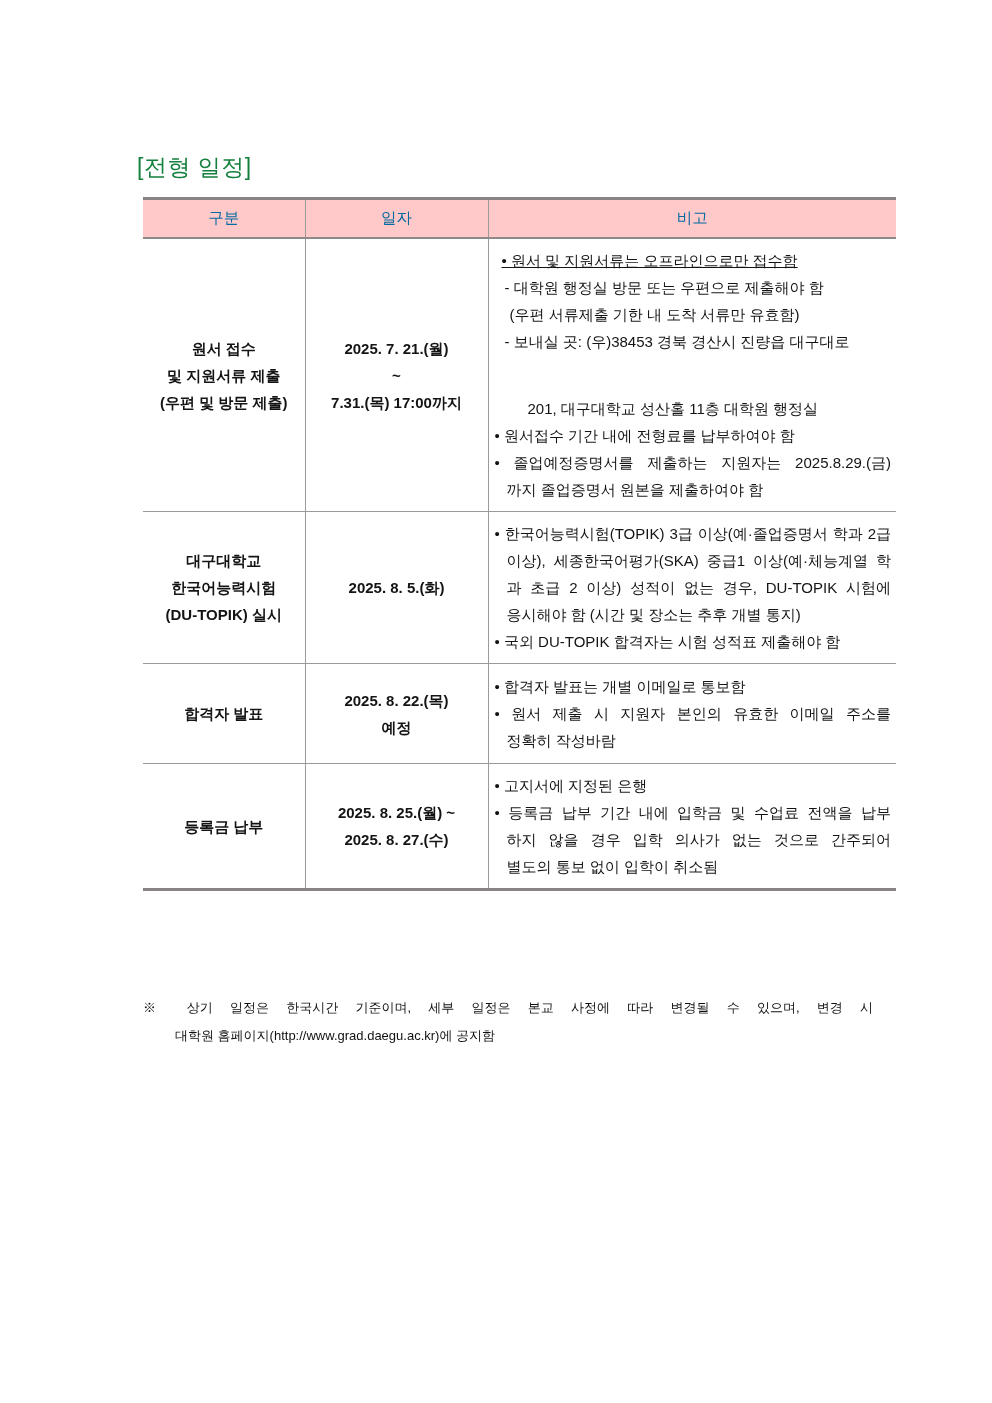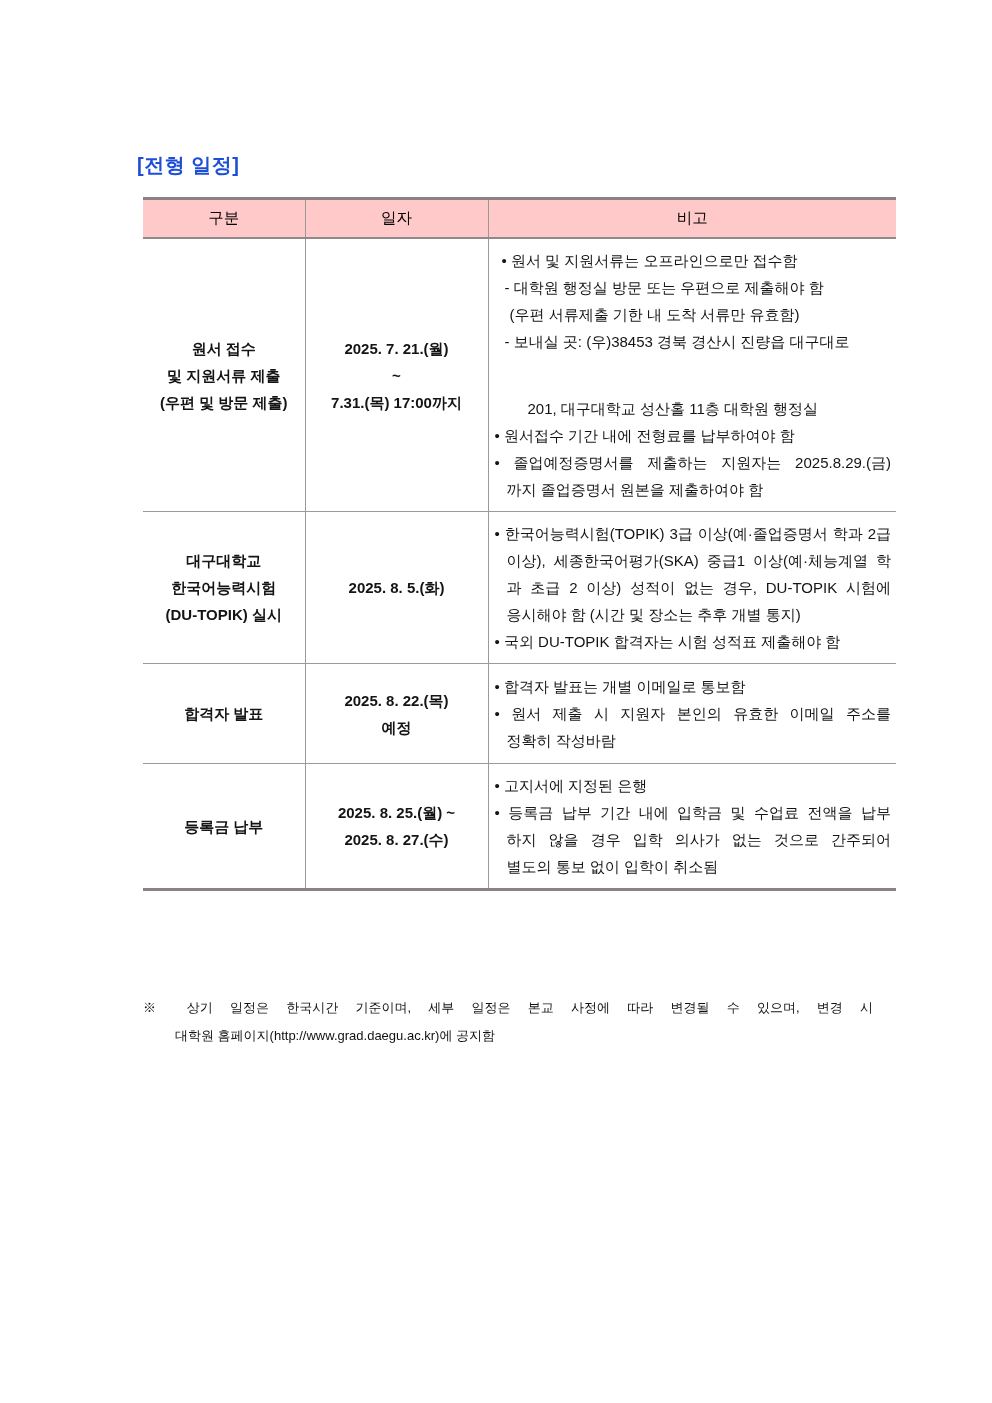--- a/index.html
+++ b/index.html
@@ -7,53 +7,53 @@
     position:relative;
     width:992px;height:1403px;
     background:#ffffff;
     color:#141414;
     font-family:"Liberation Sans", sans-serif;
     overflow:hidden;
   }
   .title{
     position:absolute;left:137px;top:152px;
     margin:0;
-    font-size:20px;font-weight:700;color:#1d4ed8;
+    font-size:23px;font-weight:400;color:#15803d;
     letter-spacing:0.5px;
   }
   table.schedule{
     position:absolute;left:143px;top:197px;
     width:753px;
     border-collapse:collapse;table-layout:fixed;
     border-top:3px solid var(--border-heavy,#8a8286);
     border-bottom:3px solid var(--border-heavy,#8a8286);
     font-size:15px;
   }
   table.schedule th{
     background:var(--header-bg,#ffc9c9);
-    font-weight:400;font-size:15.5px;color:#000000;
+    font-weight:400;font-size:15.5px;color:#0369a1;
     height:37px;
     border-bottom:2px solid #8f8a8a;
     text-align:center;vertical-align:middle;
     padding:0;
   }
   table.schedule th+th, table.schedule td+td{border-left:1px solid var(--border-thin,#9a9a9a);}
   table.schedule tbody tr+tr td{border-top:1px solid var(--border-thin,#9a9a9a);}
   td.cat, td.date{
     text-align:center;vertical-align:middle;
     line-height:27px;padding:4px 2px;font-weight:bold;
   }
   td.notes{
     vertical-align:middle;
     padding:8px 5px 8px 4px;
     line-height:27px;
   }
   .ln{min-height:27px;}
   .b1 {padding-left:2px;}
-  .b1i{padding-left:9px;}
+  .b1i{padding-left:9px;text-decoration:underline;}
   .b1c{padding-left:14px;}
   .d  {padding-left:12px;}
   .dc {padding-left:17px;}
   .dc2{padding-left:35px;margin-top:40px;}
   .j{text-align:justify;text-align-last:justify;}
   .footnotes{
     position:absolute;left:143px;top:954px;
     width:730px;
     font-size:13px;line-height:28px;color:#101010;margin-top:40px;
   }

